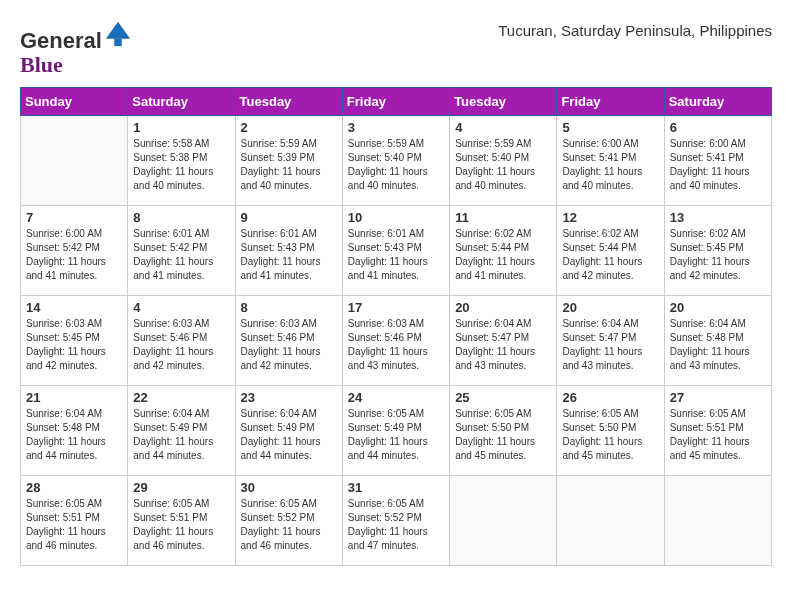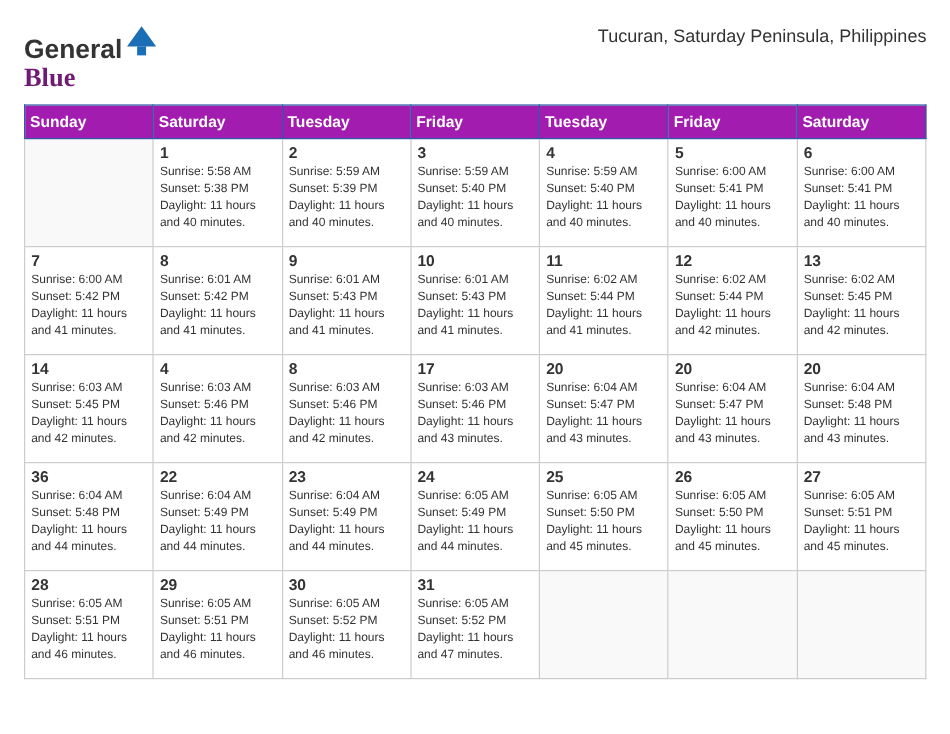--- a/index.html
+++ b/index.html
@@ -203,21 +203,21 @@
           <span class="day-number">20</span>
           <div class="day-info">Sunrise: 6:04 AM<br>Sunset: 5:47 PM<br>Daylight: 11 hours<br>and 43 minutes.</div>
         </td>
         <td>
           <span class="day-number">20</span>
           <div class="day-info">Sunrise: 6:04 AM<br>Sunset: 5:48 PM<br>Daylight: 11 hours<br>and 43 minutes.</div>
         </td>
       </tr>
       <tr class="week-row">
         <td>
-          <span class="day-number">36</span>
+          <span class="day-number">21</span>
           <div class="day-info">Sunrise: 6:04 AM<br>Sunset: 5:48 PM<br>Daylight: 11 hours<br>and 44 minutes.</div>
         </td>
         <td>
           <span class="day-number">22</span>
           <div class="day-info">Sunrise: 6:04 AM<br>Sunset: 5:49 PM<br>Daylight: 11 hours<br>and 44 minutes.</div>
         </td>
         <td>
           <span class="day-number">23</span>
           <div class="day-info">Sunrise: 6:04 AM<br>Sunset: 5:49 PM<br>Daylight: 11 hours<br>and 44 minutes.</div>
         </td>

